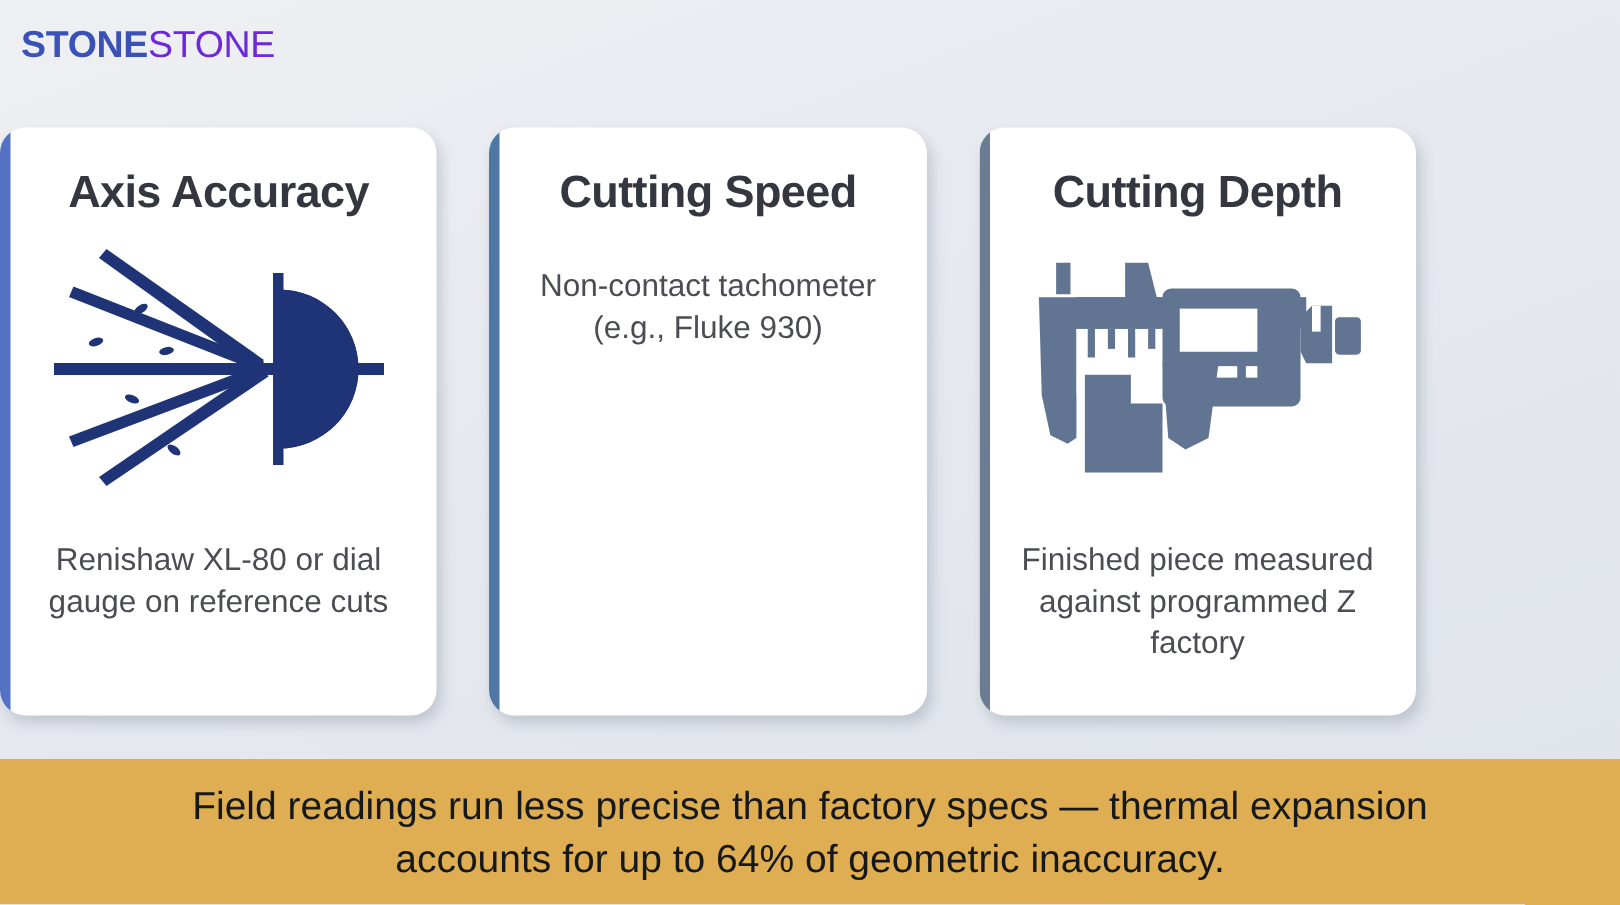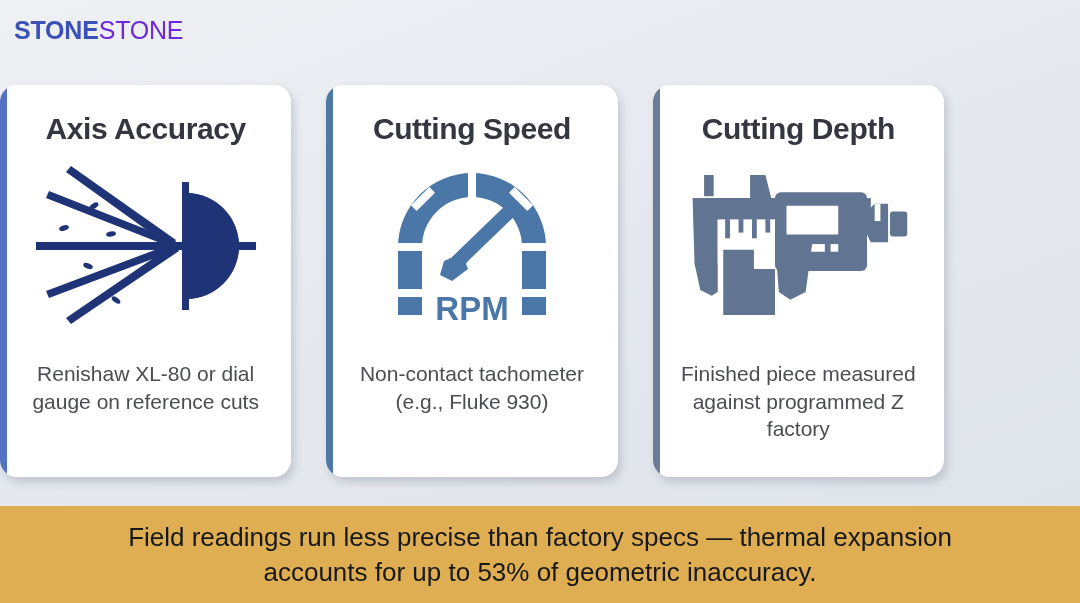--- a/index.html
+++ b/index.html
@@ -143,43 +143,20 @@
           <path d="M150 70 A 10 10 0 1 1 150 90 L150 85 A 5 5 0 1 0 150 75 Z"></path>
         </g>
       </svg>
     </div>
     <div class="card-desc">Renishaw XL-80 or dial gauge on reference cuts</div>
   </div>
 
   <div class="card">
     <div class="card-accent" style="background:#4e77a4"></div>
     <div class="card-title">Cutting Speed</div>
-    <div class="card-icon">
-      <svg width="180" height="162" viewBox="0 0 180 162" fill="none" xmlns="http://www.w3.org/2000/svg">
-        <g fill="#4a77a8">
-
-          <path d="M90 8 A 74 74 0 0 1 164 82 L164 150 L140 150 L140 82 A 50 50 0 0 0 40 82 L40 150 L16 150 L16 82 A 74 74 0 0 1 90 8 Z"></path>
-
-          <g fill="#ffffff">
-            <rect x="86" y="8" width="8" height="26"></rect>
-            <rect x="28" y="30" width="26" height="8" transform="rotate(-45 41 34)"></rect>
-            <rect x="126" y="30" width="26" height="8" transform="rotate(45 139 34)"></rect>
-            <rect x="16" y="78" width="26" height="8"></rect>
-            <rect x="138" y="78" width="26" height="8"></rect>
-            <rect x="16" y="124" width="26" height="8"></rect>
-            <rect x="138" y="124" width="26" height="8"></rect>
-          </g>
-
-          <path d="M140 44 L86 96 L74 112 L62 106 L70 92 L128 36 Z"></path>
-
-          <path d="M62 96 L80 88 L86 104 L70 116 L58 110 Z"></path>
-        </g>
-        <text x="90" y="155" font-family="Liberation Sans, sans-serif" font-size="33" font-weight="bold" fill="#4a77a8" text-anchor="middle">RPM</text>
-      </svg>
-    </div>
     <div class="card-desc">Non-contact tachometer (e.g., Fluke 930)</div>
   </div>
 
   <div class="card">
     <div class="card-accent" style="background:#6b7c93"></div>
     <div class="card-title">Cutting Depth</div>
     <div class="card-icon">
       <svg width="240" height="160" viewBox="0 0 240 160" fill="none" xmlns="http://www.w3.org/2000/svg">
         <g fill="#617492">
 
@@ -219,14 +196,14 @@
           <polygon points="42,84 74,84 74,104 96,104 96,152 42,152"></polygon>
         </g>
       </svg>
     </div>
     <div class="card-desc">Finished piece measured against programmed Z factory</div>
   </div>
 
 </div>
 
 <div id="footer-banner">
-  <div id="footer-text">Field readings run less precise than factory specs — thermal expansion accounts for up to 53% of geometric inaccuracy.</div>
+  <div id="footer-text">Field readings run less precise than factory specs — thermal expansion accounts for up to 64% of geometric inaccuracy.</div>
 </div>
 
 </body></html>

